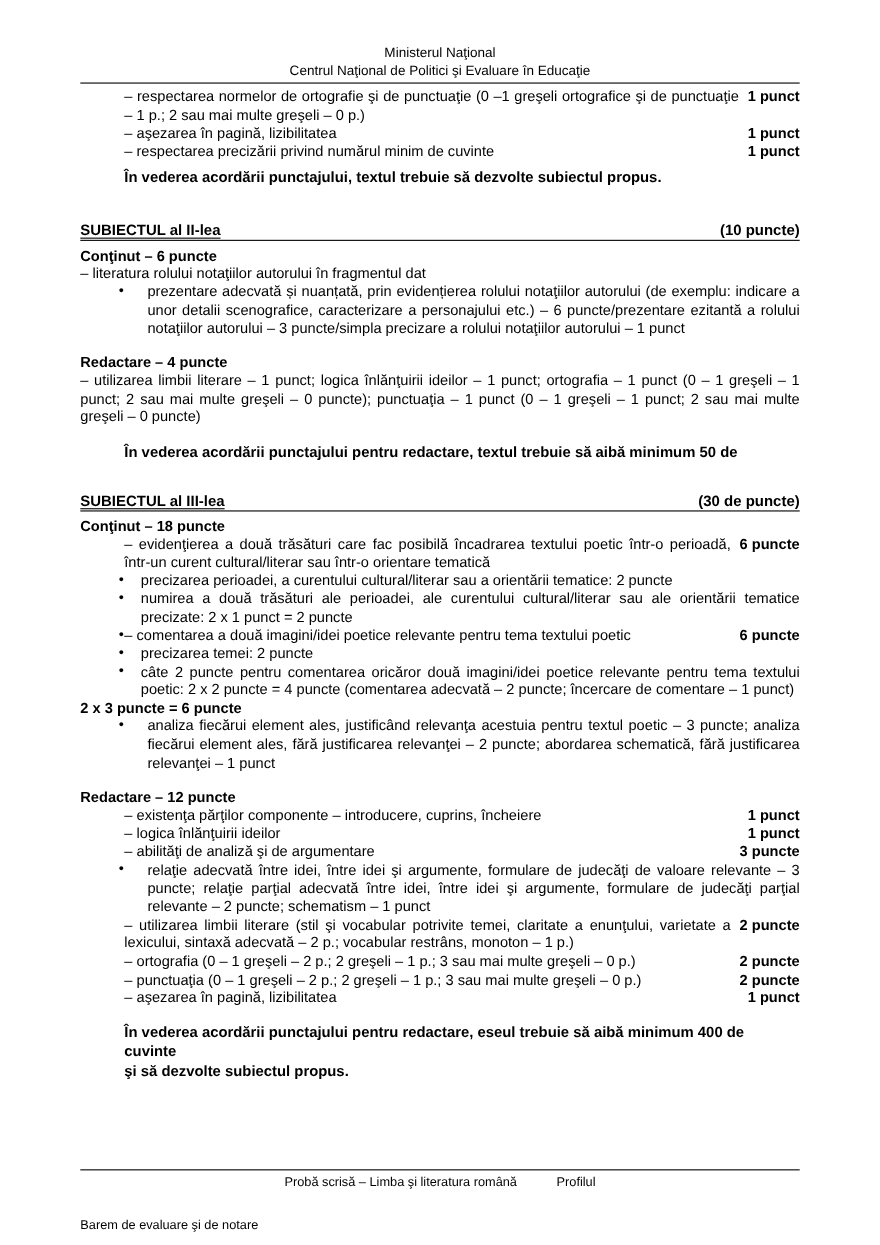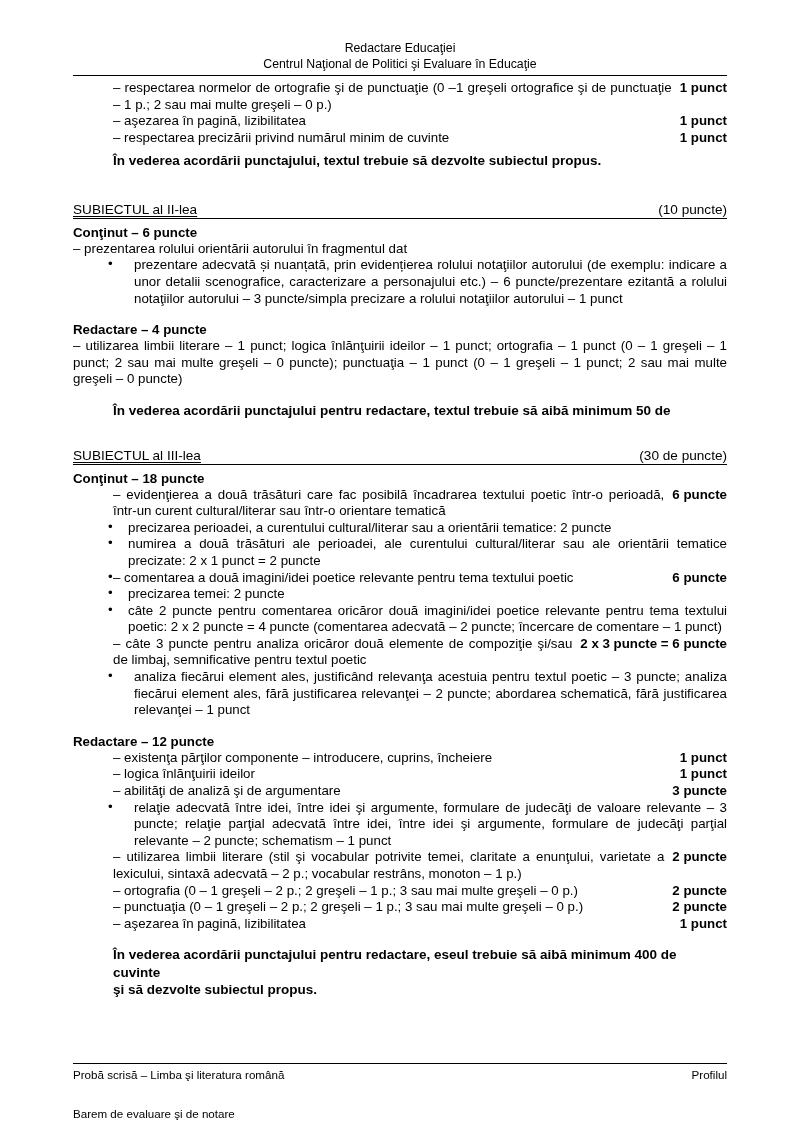--- a/index.html
+++ b/index.html
@@ -83,21 +83,21 @@
   .spacer-10 { height: 10px; }
   .spacer-14 { height: 14px; }
   .spacer-18 { height: 18px; }
 
   
   .subject {
     display: flex;
     justify-content: space-between;
     align-items: baseline;
     font-size: 13.6px;
-    font-weight: normal;
+    font-weight: bold;
     border-bottom: 1.4px solid #000;
     padding-bottom: 1px;
     margin-bottom: 5px;
     gap: 24px;
   }
   .subject .sname { text-decoration: underline; text-underline-offset: 2px; }
   .subject .spts { white-space: nowrap; }
 
   .sect-title {
     font-size: 13.3px;
@@ -121,42 +121,42 @@
     top: 1063px;
     width: 654px;
   }
   .footer-rule {
     border: 0;
     border-top: 1.2px solid #000;
     margin: 0 0 3px 0;
   }
   .frow {
     display: flex;
-    justify-content: space-between;
+    justify-content: center;
     font-size: 11.6px;
     line-height: 15px;
     gap: 36px;
   }
   .fline {
     font-size: 11.6px;
     line-height: 15px;
     margin-top: 24px;
   }
   .fline.it { font-style: italic; font-size: 11.2px; }
   .fcenter { text-align: right; font-size: 11.6px; line-height: 15px; }
 </style>
 </head>
 <body>
 
 <div class="page">
 
   <div class="content">
 
     <div class="doc-header">
-      <div>Redactare Educaţiei</div>
+      <div>Ministerul Naţional</div>
       <div>Centrul Naţional de Politici şi Evaluare în Educaţie</div>
     </div>
     <hr class="rule">
 
     <div>
       <div class="row">
         <div class="txt">– respectarea normelor de ortografie şi de punctuaţie (0 –1 greşeli ortografice şi de punctuaţie – 1 p.; 2 sau mai multe greşeli – 0 p.)</div>
         <div class="score">1 punct</div>
       </div>
       <div class="row">
@@ -174,21 +174,21 @@
 
     <div class="spacer-18"></div>
     <div class="spacer-14"></div>
 
     <div class="subject">
       <span class="sname">SUBIECTUL al II-lea</span>
       <span class="spts">(10 puncte)</span>
     </div>
 
     <div class="sect-title">Conţinut – 6 puncte</div>
-    <div class="p nojust">–  prezentarea rolului orientării autorului în fragmentul dat</div>
+    <div class="p nojust">–  literatura rolului notaţiilor autorului în fragmentul dat</div>
 
     <div class="bul bul-a">
       <span class="dot">•</span>
       <span>prezentare adecvată și nuanțată, prin evidențierea rolului notaţiilor autorului (de exemplu: indicare a unor detalii scenografice, caracterizare a personajului etc.) – 6 puncte/prezentare ezitantă a rolului notaţiilor autorului – 3 puncte/simpla precizare a rolului notaţiilor autorului – 1 punct</span>
     </div>
 
     <div class="spacer-14"></div>
 
     <div class="sect-title">Redactare – 4 puncte</div>
     <div class="p">– utilizarea limbii literare – 1 punct; logica înlănţuirii ideilor – 1 punct; ortografia – 1 punct (0 – 1 greşeli – 1 punct; 2 sau mai multe greşeli – 0 puncte); punctuaţia – 1 punct (0 – 1 greşeli – 1 punct;  2 sau mai multe greşeli – 0 puncte)</div>
@@ -231,21 +231,20 @@
     <div class="bul bul-c">
       <span class="dot">•</span>
       <span>precizarea temei: 2 puncte</span>
     </div>
     <div class="bul bul-c">
       <span class="dot">•</span>
       <span>câte 2 puncte pentru comentarea oricăror două imagini/idei poetice relevante pentru tema textului poetic: 2 x 2 puncte = 4 puncte (comentarea adecvată – 2 puncte; încercare de comentare – 1 punct)</span>
     </div>
 
     <div class="row">
-      <div class="txt">– câte 3 puncte pentru analiza oricăror două elemente de compoziţie şi/sau de limbaj, semnificative pentru textul poetic</div>
       <div class="score">2 x 3 puncte = 6 puncte</div>
     </div>
 
     <div class="bul bul-a">
       <span class="dot">•</span>
       <span>analiza fiecărui element ales, justificând relevanţa acestuia pentru textul poetic – 3 puncte; analiza fiecărui element ales, fără justificarea relevanţei – 2 puncte; abordarea schematică, fără justificarea relevanţei – 1 punct</span>
     </div>
 
     <div class="spacer-14"></div>
 

